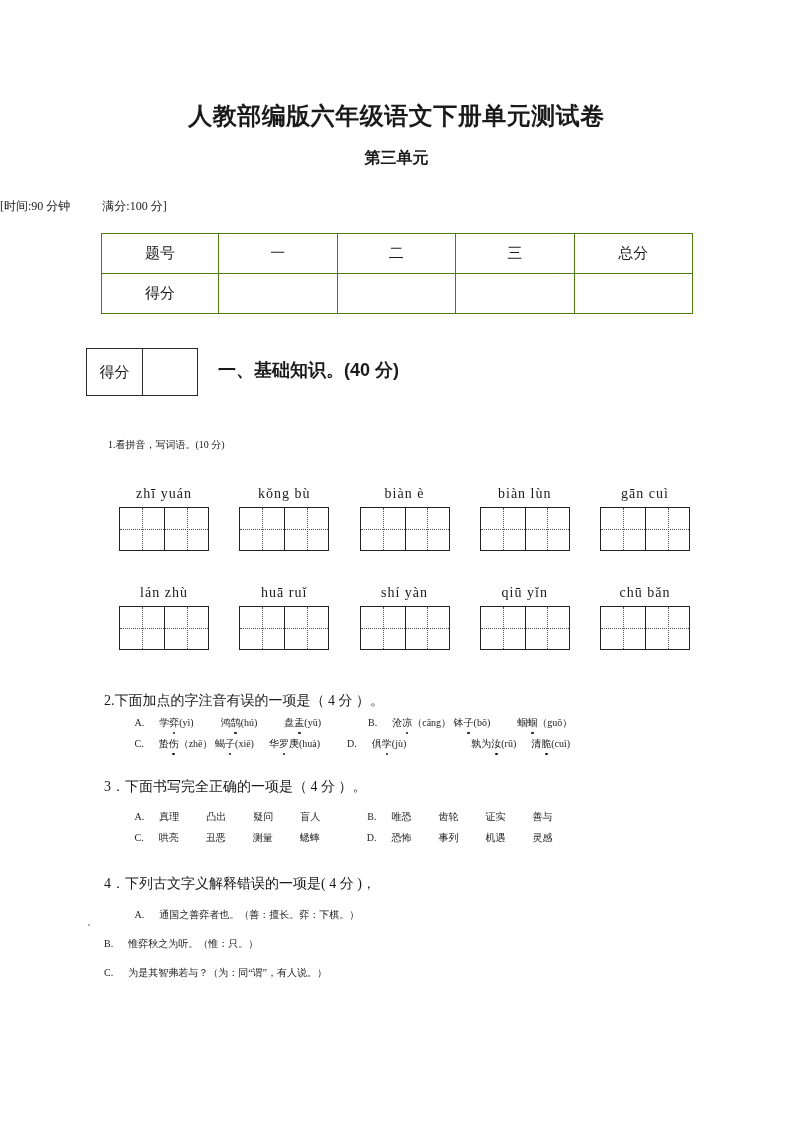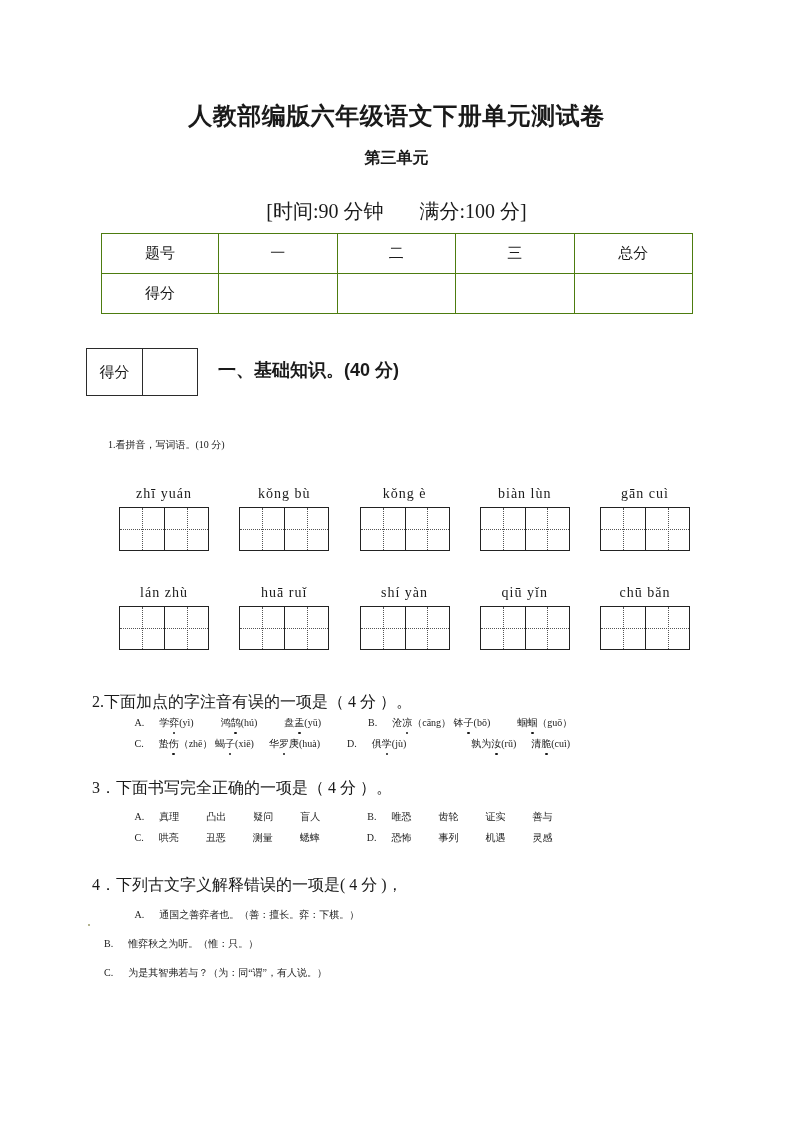--- a/index.html
+++ b/index.html
@@ -40,22 +40,22 @@
     width: 793px;
     text-align: center;
     font-size: 16px;
     font-weight: bold;
   }
   .doc-meta {
     position: absolute;
     top: 198px;
     left: 0;
     width: 793px;
-    text-align: center;
-    font-size: 20px;
+    text-align: left;
+    font-size: 12px;
   }
   .doc-meta .gap { display: inline-block; width: 26px; }
 
   
   .score-table {
     position: absolute;
     top: 233px;
     left: 101px;
     width: 592px;
     border-collapse: collapse;
@@ -157,22 +157,22 @@
   .tianzi .cell::after {
     content: "";
     position: absolute;
     top: 0; bottom: 0; left: 50%;
     border-left: 1px dotted #555;
   }
 
   
   .q-stem {
     position: absolute;
-    left: 92px;
-    font-size: 16px;
+    left: 104px;
+    font-size: 14px;
     white-space: nowrap;
   }
   .q-options {
     position: absolute;
     left: 104px;
     font-size: 10px;
     white-space: nowrap;
   }
   .opt-line {
     margin-bottom: 7px;
@@ -270,21 +270,21 @@
           </div>
       </div>
       <div class="pinyin-item">
         <div class="pinyin-text">kǒng bù</div>
         <div class="tianzi">
             <div class="cell"></div>
             <div class="cell"></div>
           </div>
       </div>
       <div class="pinyin-item">
-        <div class="pinyin-text">kǒng è</div>
+        <div class="pinyin-text">biàn è</div>
         <div class="tianzi">
             <div class="cell"></div>
             <div class="cell"></div>
           </div>
       </div>
       <div class="pinyin-item">
         <div class="pinyin-text">biàn lùn</div>
         <div class="tianzi">
             <div class="cell"></div>
             <div class="cell"></div>

